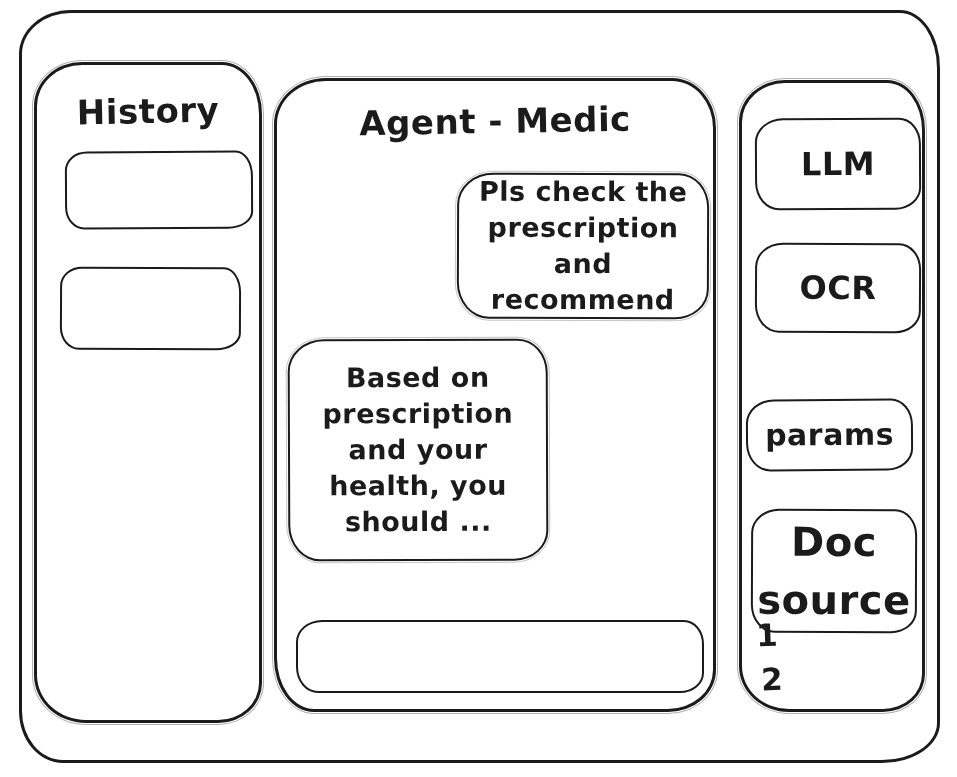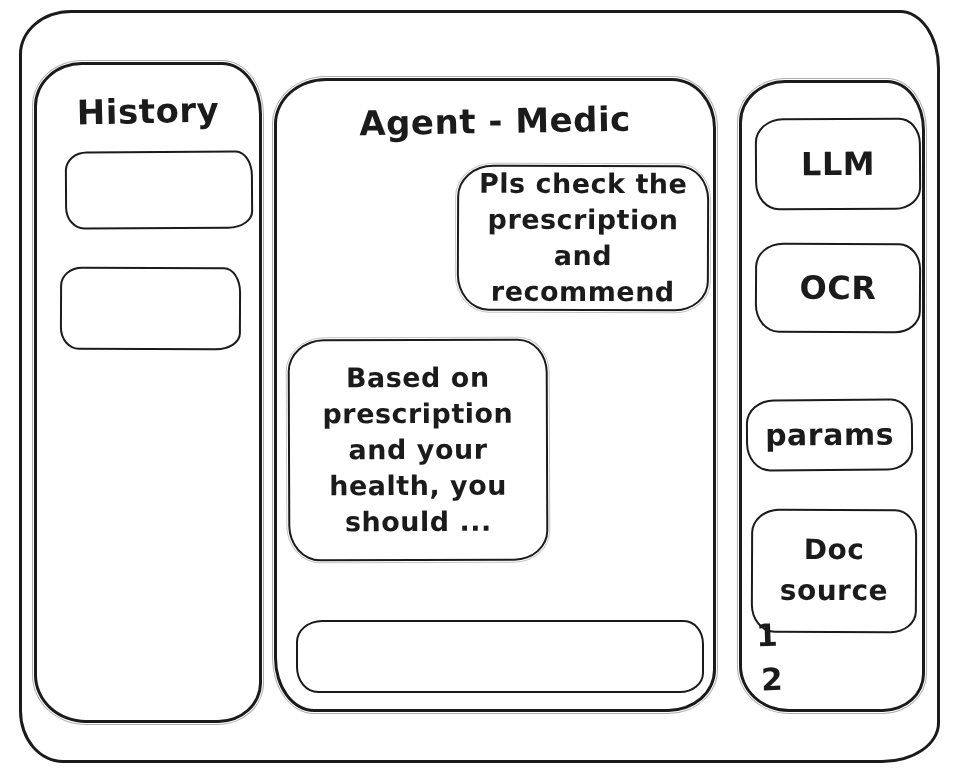--- a/index.html
+++ b/index.html
@@ -77,21 +77,21 @@
     transform: rotate(-1deg);
   }
   .bubble {
     font-size: 27px;
     line-height: 1.33;
     border-radius: 36px 30px 34px 32px / 32px 34px 30px 36px;
     outline: 1px solid rgba(27, 27, 27, 0.25);
     outline-offset: 1.5px;
   }
   .bubble-user {
-    left: 180px; top: 84px; width: 252px; height: 146px;
+    left: 180px; top: 92px; width: 252px; height: 146px;
     padding: 4px 10px;
     transform: rotate(0.2deg);
   }
   .bubble-agent {
     left: 11px; top: 258px; width: 260px; height: 222px;
     padding: 6px 36px;
     transform: rotate(-0.2deg);
   }
   .chat-input {
     left: 19px; top: 539px; width: 408px; height: 73px;
@@ -112,21 +112,21 @@
   .tool-button {
     cursor: pointer;
     border-radius: 28px 22px 26px 24px / 24px 26px 22px 28px;
     font-size: 32px;
     line-height: 1.45;
     padding: 2px 8px;
   }
   .tool-button-llm       { left: 13px; top: 35px;  width: 166px; height: 92px;  transform: rotate(-0.3deg); }
   .tool-button-ocr       { left: 13px; top: 160px; width: 166px; height: 90px;  transform: rotate(0.3deg); }
   .tool-button-params    { left: 4px;  top: 316px; width: 167px; height: 72px;  font-size: 30px; transform: rotate(-0.4deg); }
-  .tool-button-doc       { left: 9px;  top: 426px; width: 166px; height: 124px; font-size: 28px; transform: rotate(0.2deg); }
+  .tool-button-doc       { left: 9px;  top: 426px; width: 166px; height: 124px; font-size: 40px; transform: rotate(0.2deg); }
 
   .doc-source-number {
     position: absolute;
     font-size: 31px;
     transform: rotate(-2deg);
   }
   .doc-source-number-1 { left: 14px; top: 534px; }
   .doc-source-number-2 { left: 19px; top: 578px; }
 </style>
 </head>

